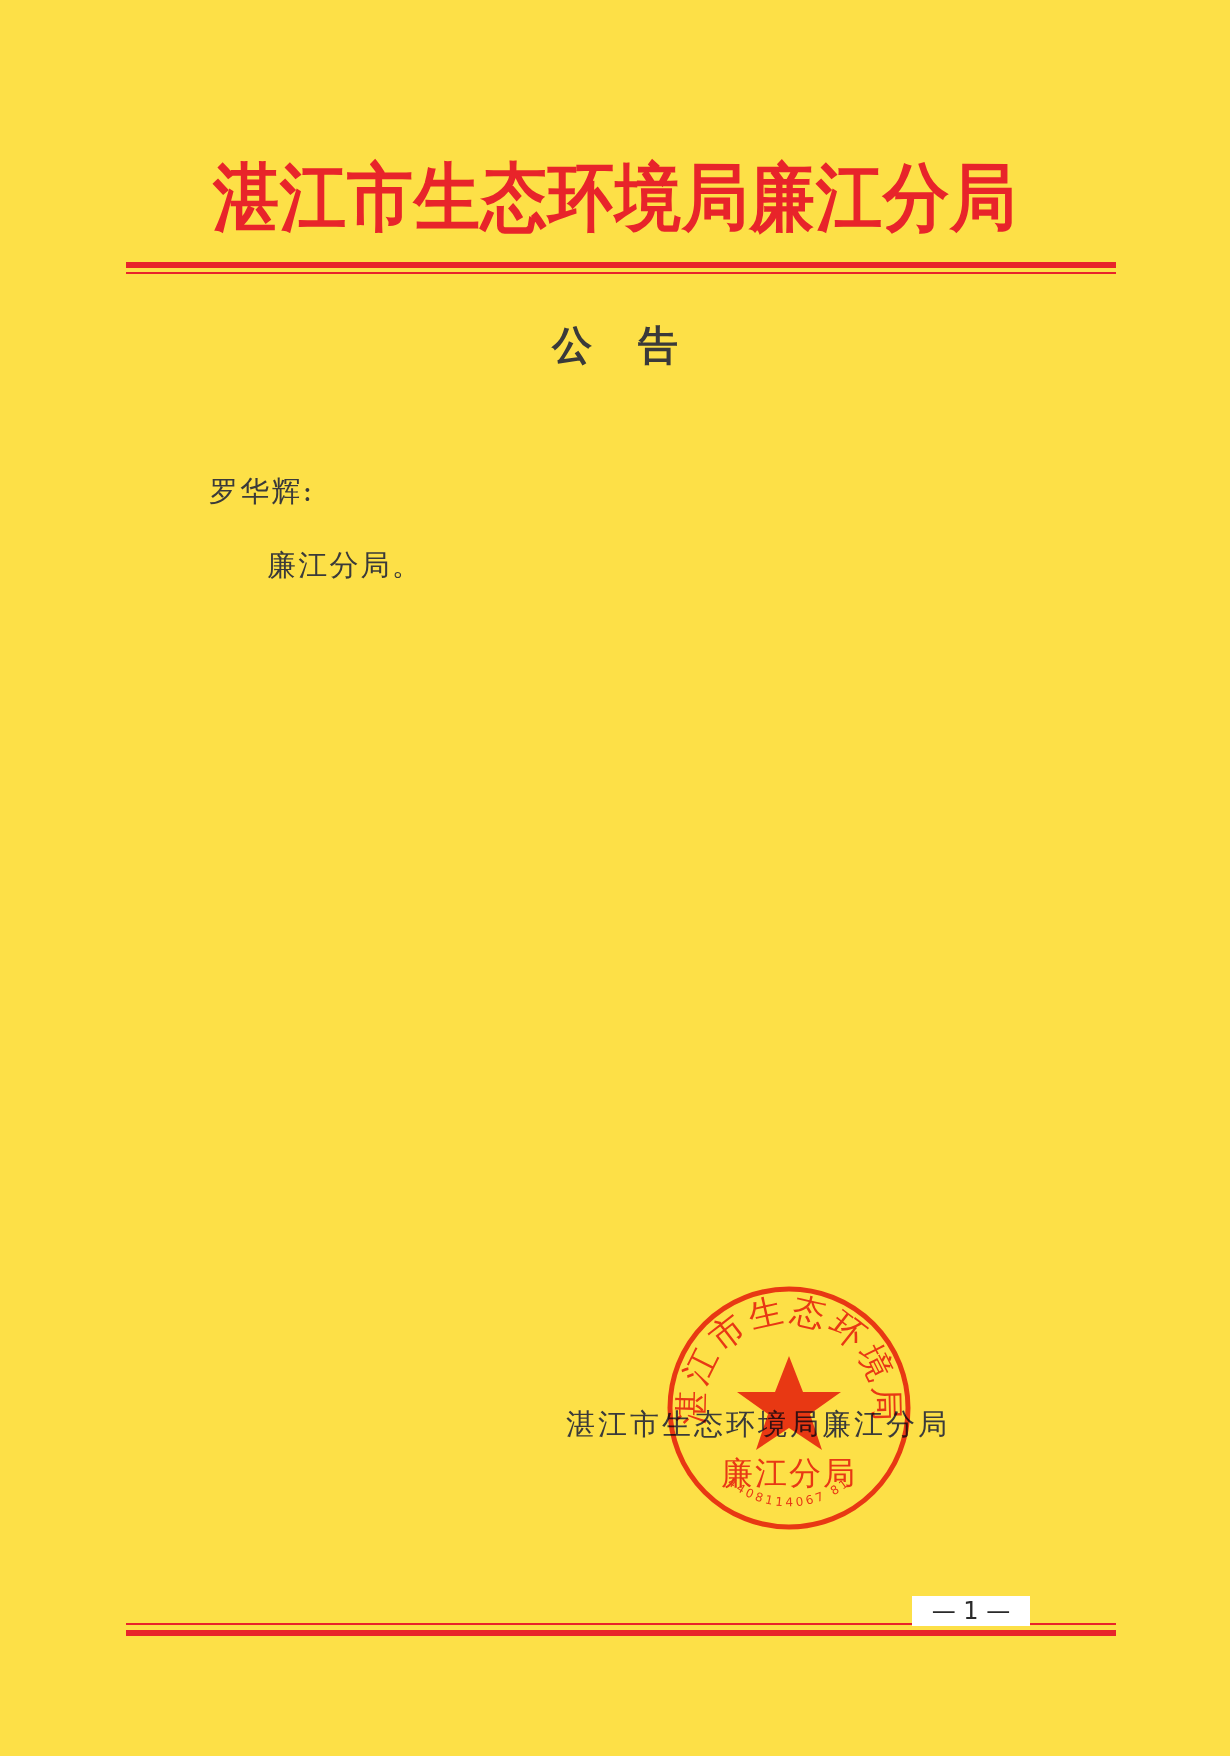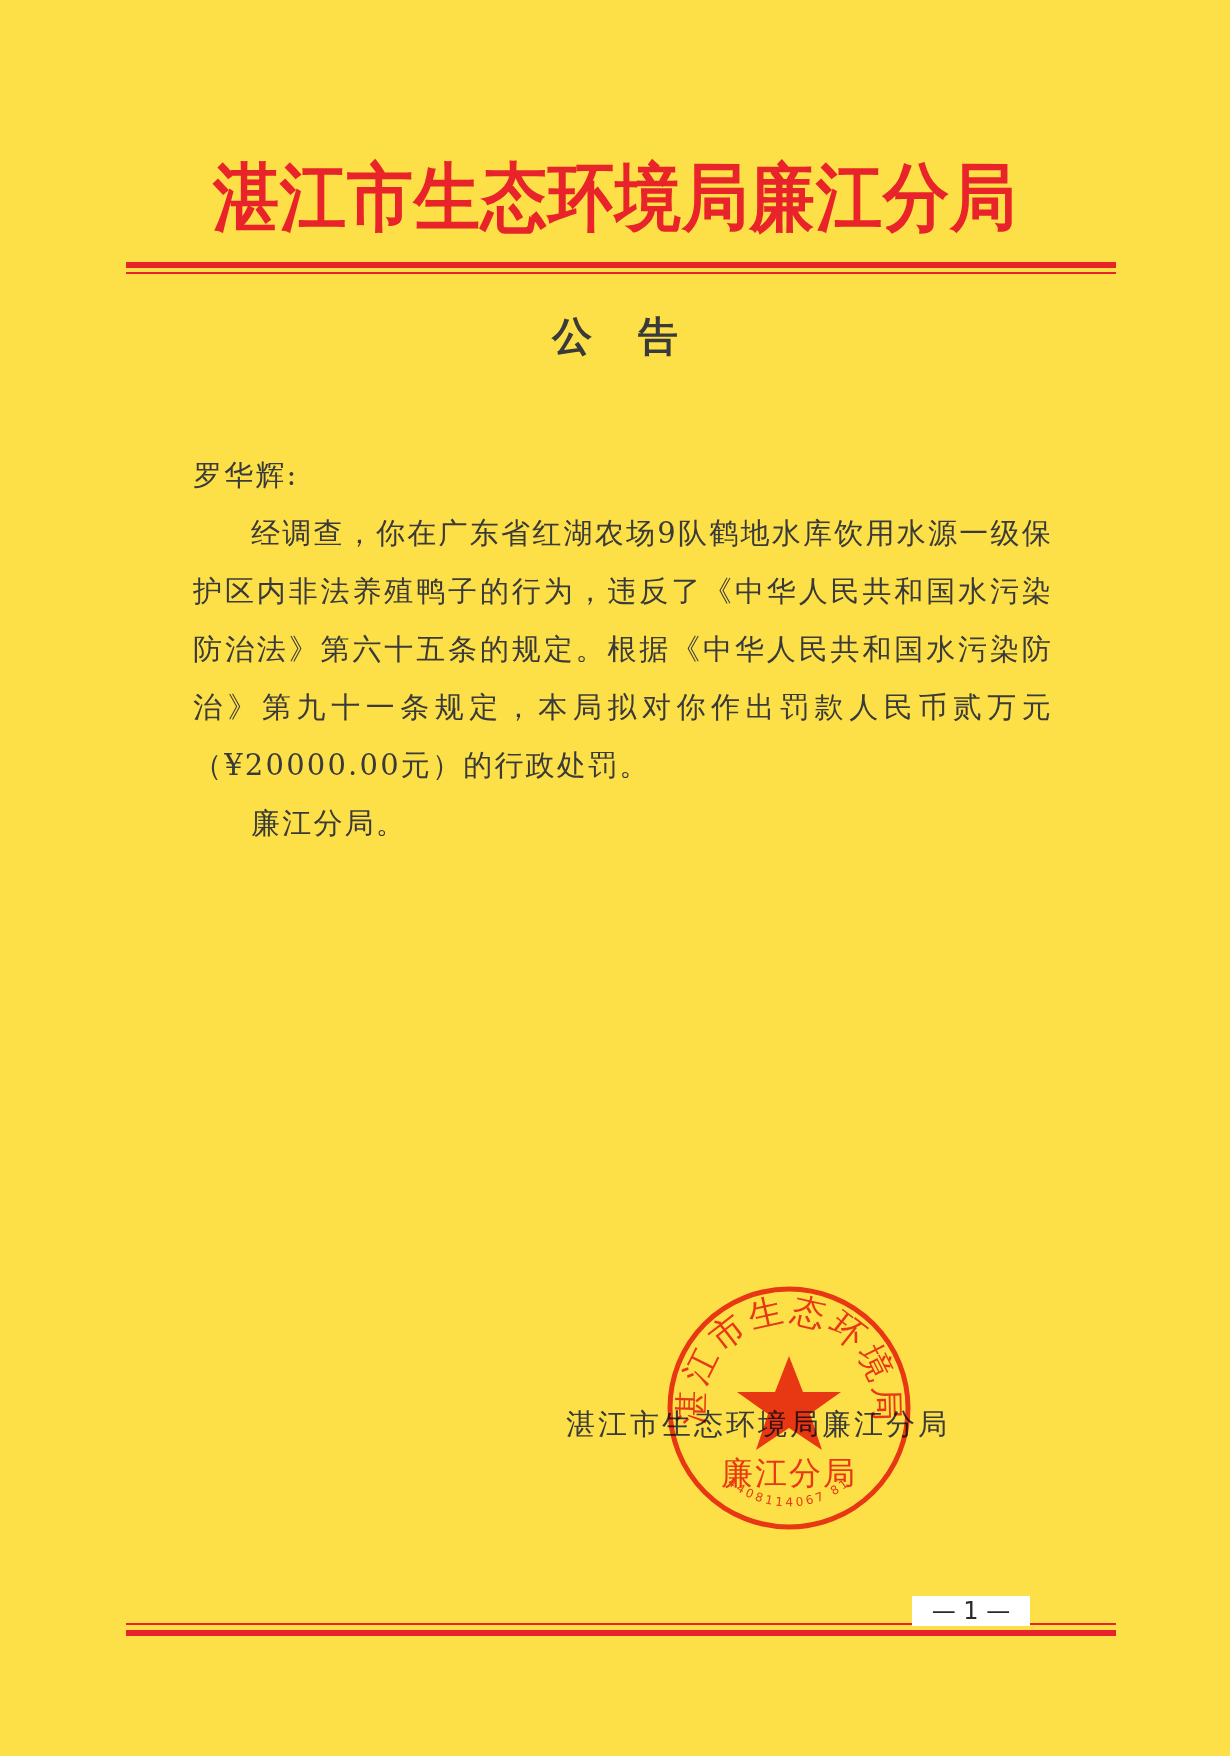--- a/index.html
+++ b/index.html
@@ -45,21 +45,21 @@
     }
     .rule-top-thin {
       position: absolute;
       left: 126px; top: 272px;
       width: 990px; height: 2px;
       background: #e8242a;
     }
     
     .doc-title {
       position: absolute;
-      left: 0; top: 311px;
+      left: 0; top: 320px;
       width: 1230px;
       text-align: center;
       font-family: "DejaVu Sans", "Liberation Sans", sans-serif;
       font-weight: bold;
       font-size: 40px;
       line-height: 50px;
       letter-spacing: 46px;
       text-indent: 46px;
       color: #3a3a3a;
     }
@@ -69,21 +69,21 @@
       left: 193px;
       top: 446px;
       width: 860px;
       font-size: 29px;
       line-height: 58px;
       color: #3a3a3a;
       letter-spacing: 2.2px;
       text-align: justify;
     }
     .body-text p {
-      margin: 0;
+      margin: 16px;
     }
     .salutation {
       text-indent: 0;
     }
     .para {
       text-indent: 58px;
     }
     
     .signature {
       position: absolute;
@@ -142,21 +142,20 @@
 <div class="page">
 
   <div class="letterhead">湛江市生态环境局廉江分局</div>
   <div class="rule-top-thick"></div>
   <div class="rule-top-thin"></div>
 
   <div class="doc-title">公告</div>
 
   <div class="body-text">
     <p class="salutation">罗华辉:</p>
-    <p class="para">经调查，你在广东省红湖农场9队鹤地水库饮用水源一级保护区内非法养殖鸭子的行为，违反了《中华人民共和国水污染防治法》第六十五条的规定。根据《中华人民共和国水污染防治》第九十一条规定，本局拟对你作出罚款人民币贰万元（¥20000.00元）的行政处罚。</p>
     <p class="para">廉江分局。</p>
   </div>
 
   <div class="signature">
     <span class="sig-org">湛江市生态环境局廉江分局</span>
   </div>
 
   <svg class="seal" viewBox="0 0 248 248" xmlns="http://www.w3.org/2000/svg">
     <defs>
       <path id="sealTopArc" d="M 42 150 A 86 86 0 1 1 206 150"></path>

